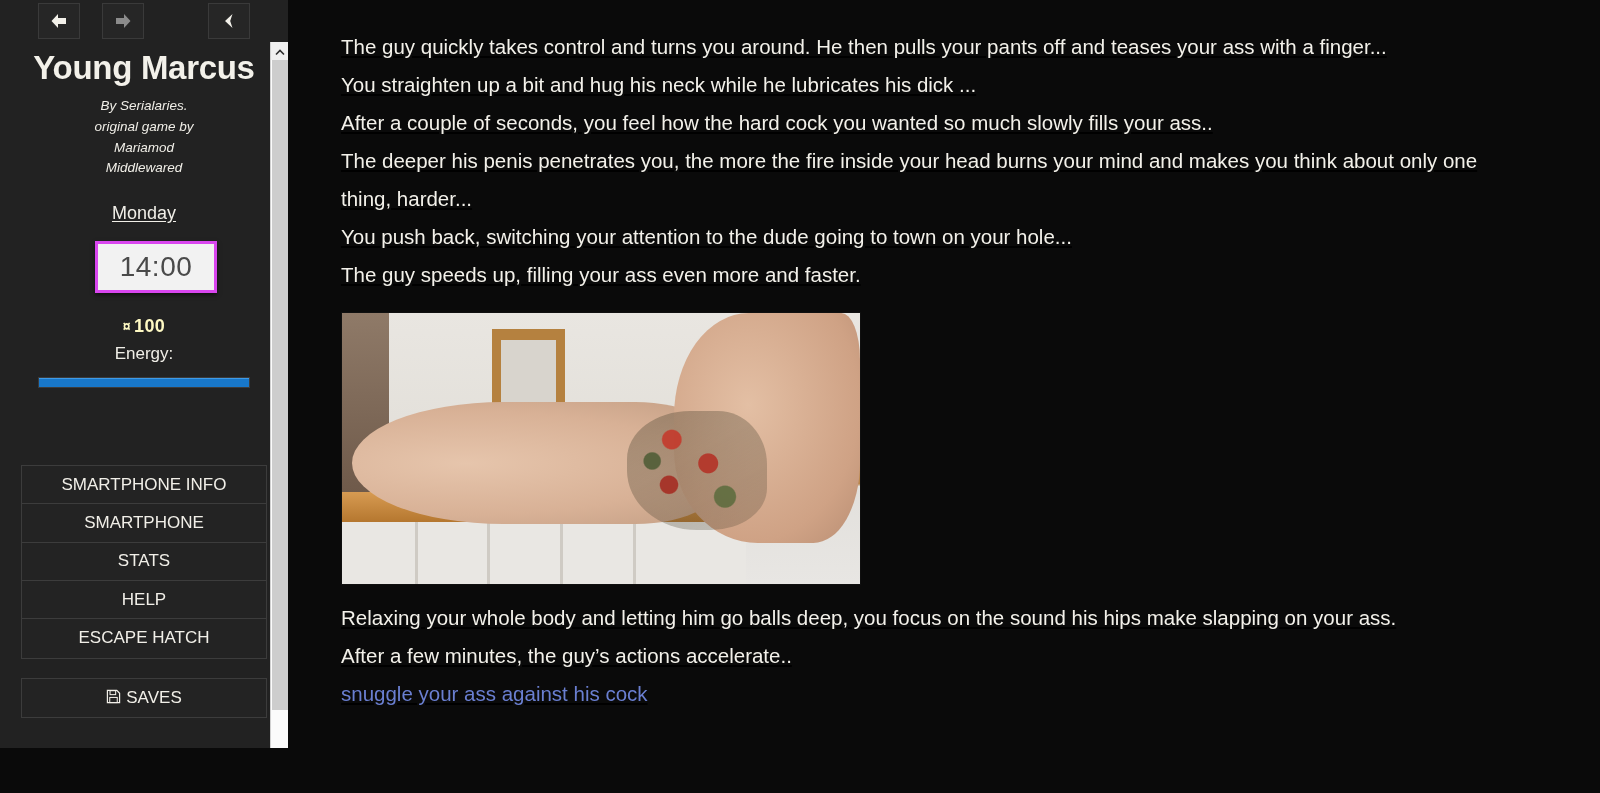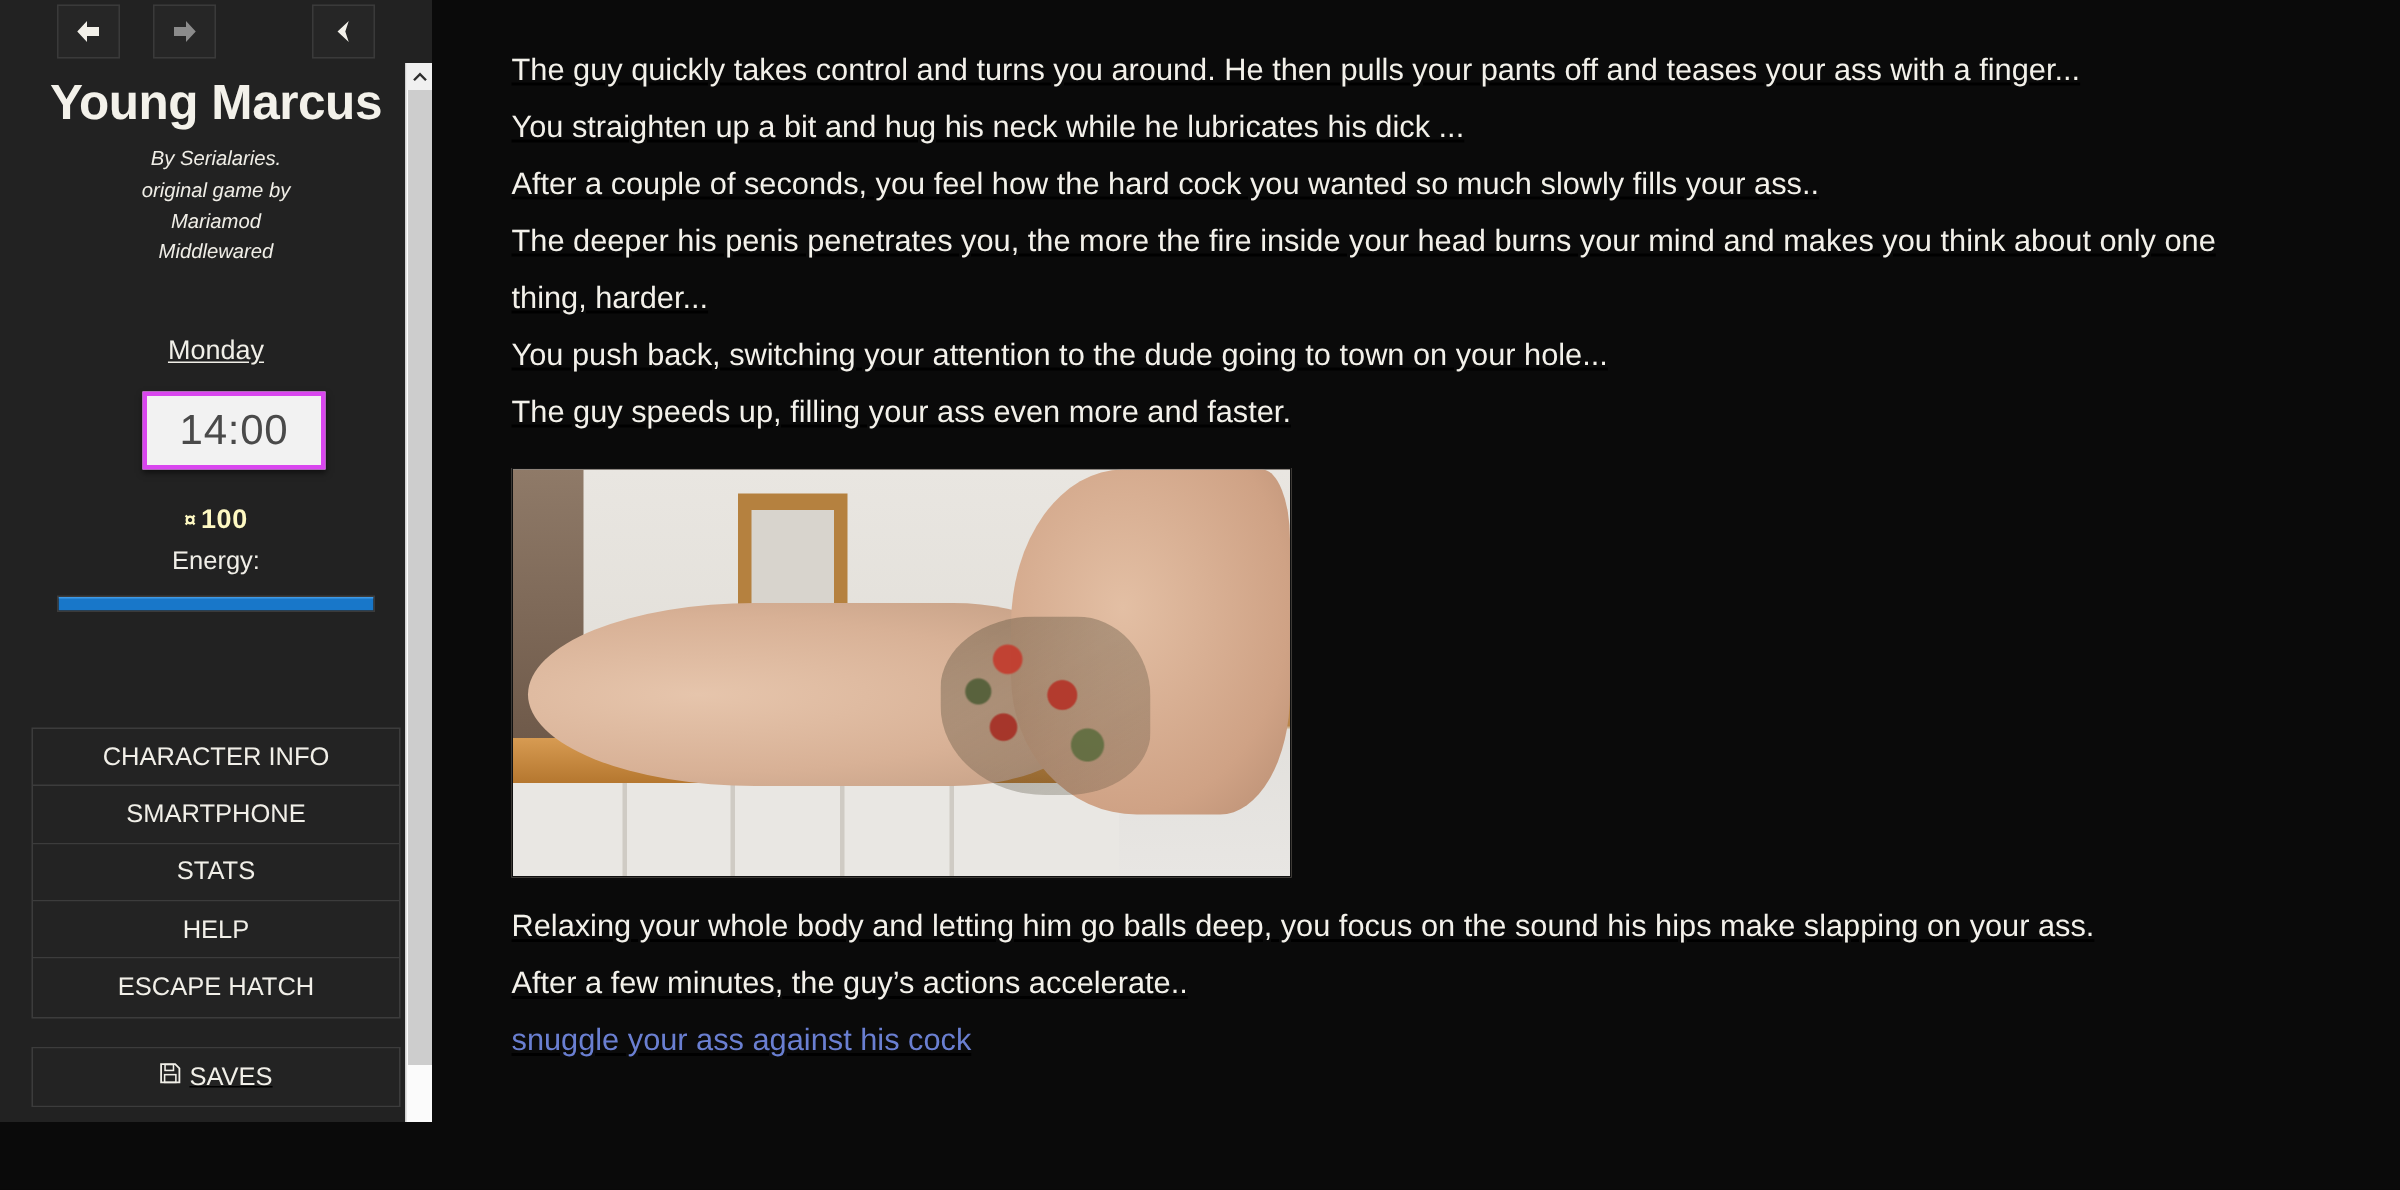--- a/index.html
+++ b/index.html
@@ -67,21 +67,21 @@
     margin-top: 9px;
     font-size: 13.5px;
     font-style: italic;
     font-weight: normal;
     color: #f0eee7;
     line-height: 20.8px;
   }
 
   .day-line {
     text-align: center;
-    margin-top: 44px;
+    margin-top: 24px;
   }
   .day-line span {
     font-size: 18px;
     color: #f1efe8;
     text-decoration: underline;
     text-underline-offset: 2px;
     cursor: pointer;
   }
 
   .clock-wrap {
@@ -139,21 +139,21 @@
     background: #1877c9;
     border-top: 1px solid #3f9ae6;
   }
 
   .menu-group {
     margin: 0 auto;
     width: 246px;
     border: 1px solid #3c3c3c;
   }
   .menu-group.first { margin-top: 77px; }
-  .menu-group.second { margin-top: 19px; text-decoration: underline; }
+  .menu-group.second { margin-top: 19px; }
 
   .menu-item {
     height: 38.3px;
     display: flex;
     align-items: center;
     justify-content: center;
     font-size: 17px;
     color: #f1efe8;
     border-bottom: 1px solid #3c3c3c;
     cursor: pointer;
@@ -338,21 +338,21 @@
     </div>
 
     <div class="energy-label">Energy:</div>
 
     <div class="energy-track">
       <div class="energy-fill" id="energy-fill" style="width: 100%; background: rgb(24, 119, 201);"></div>
     </div>
 
     <div class="menu-group first">
       <div class="menu-item">
-        <span>CHARACTER INFO</span>
+        <span>SMARTPHONE INFO</span>
       </div>
       <div class="menu-item">
         <span>SMARTPHONE</span>
       </div>
       <div class="menu-item">
         <span>STATS</span>
       </div>
       <div class="menu-item">
         <span>HELP</span>
       </div>

